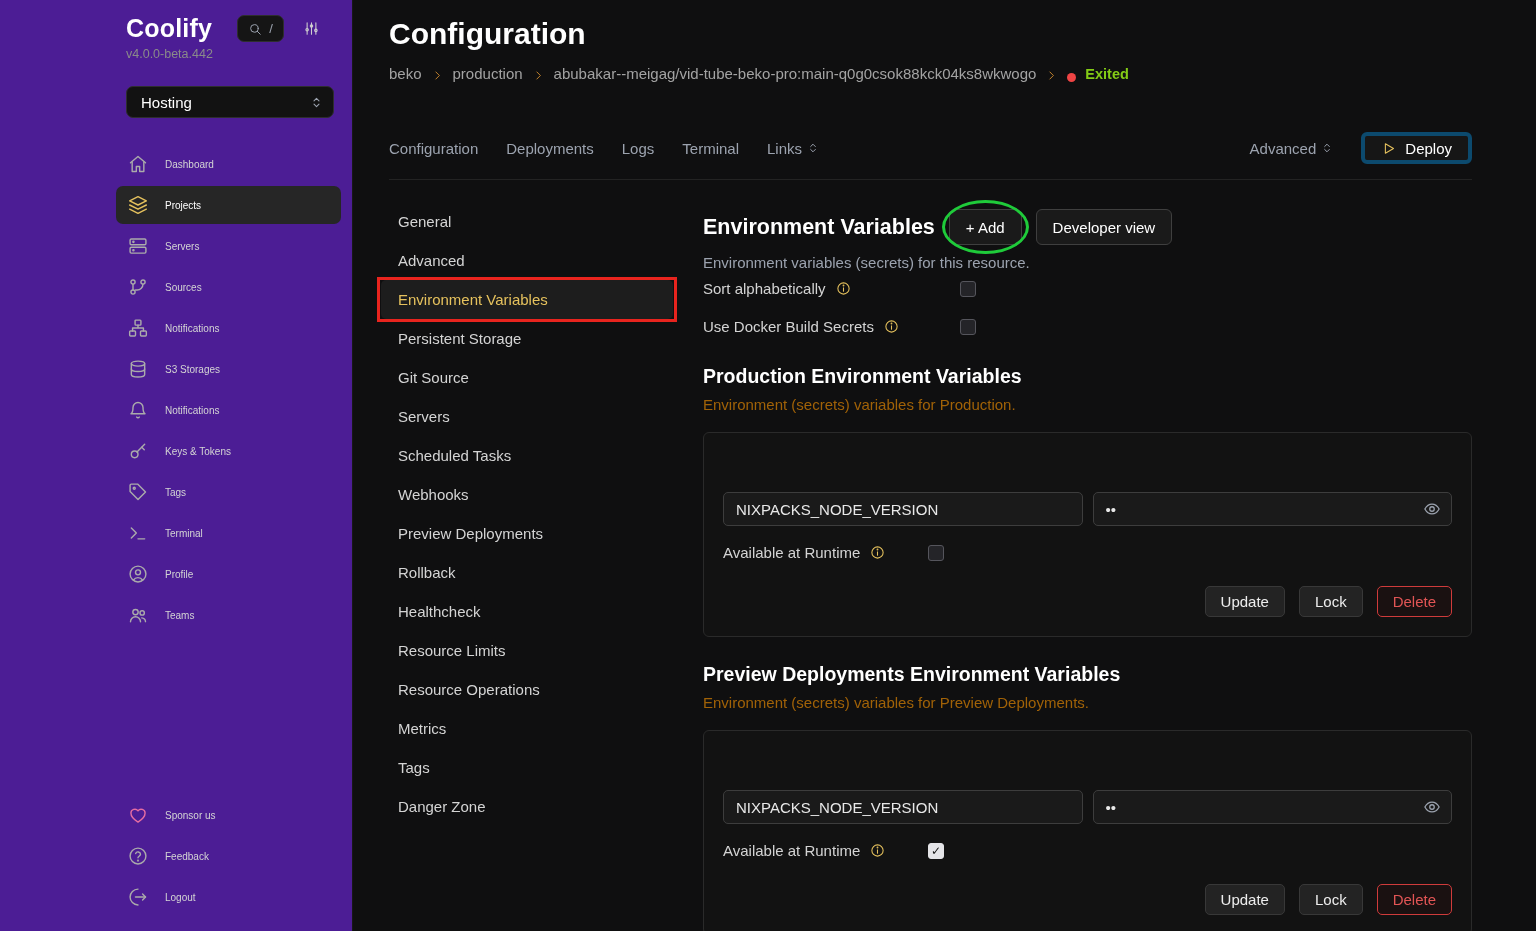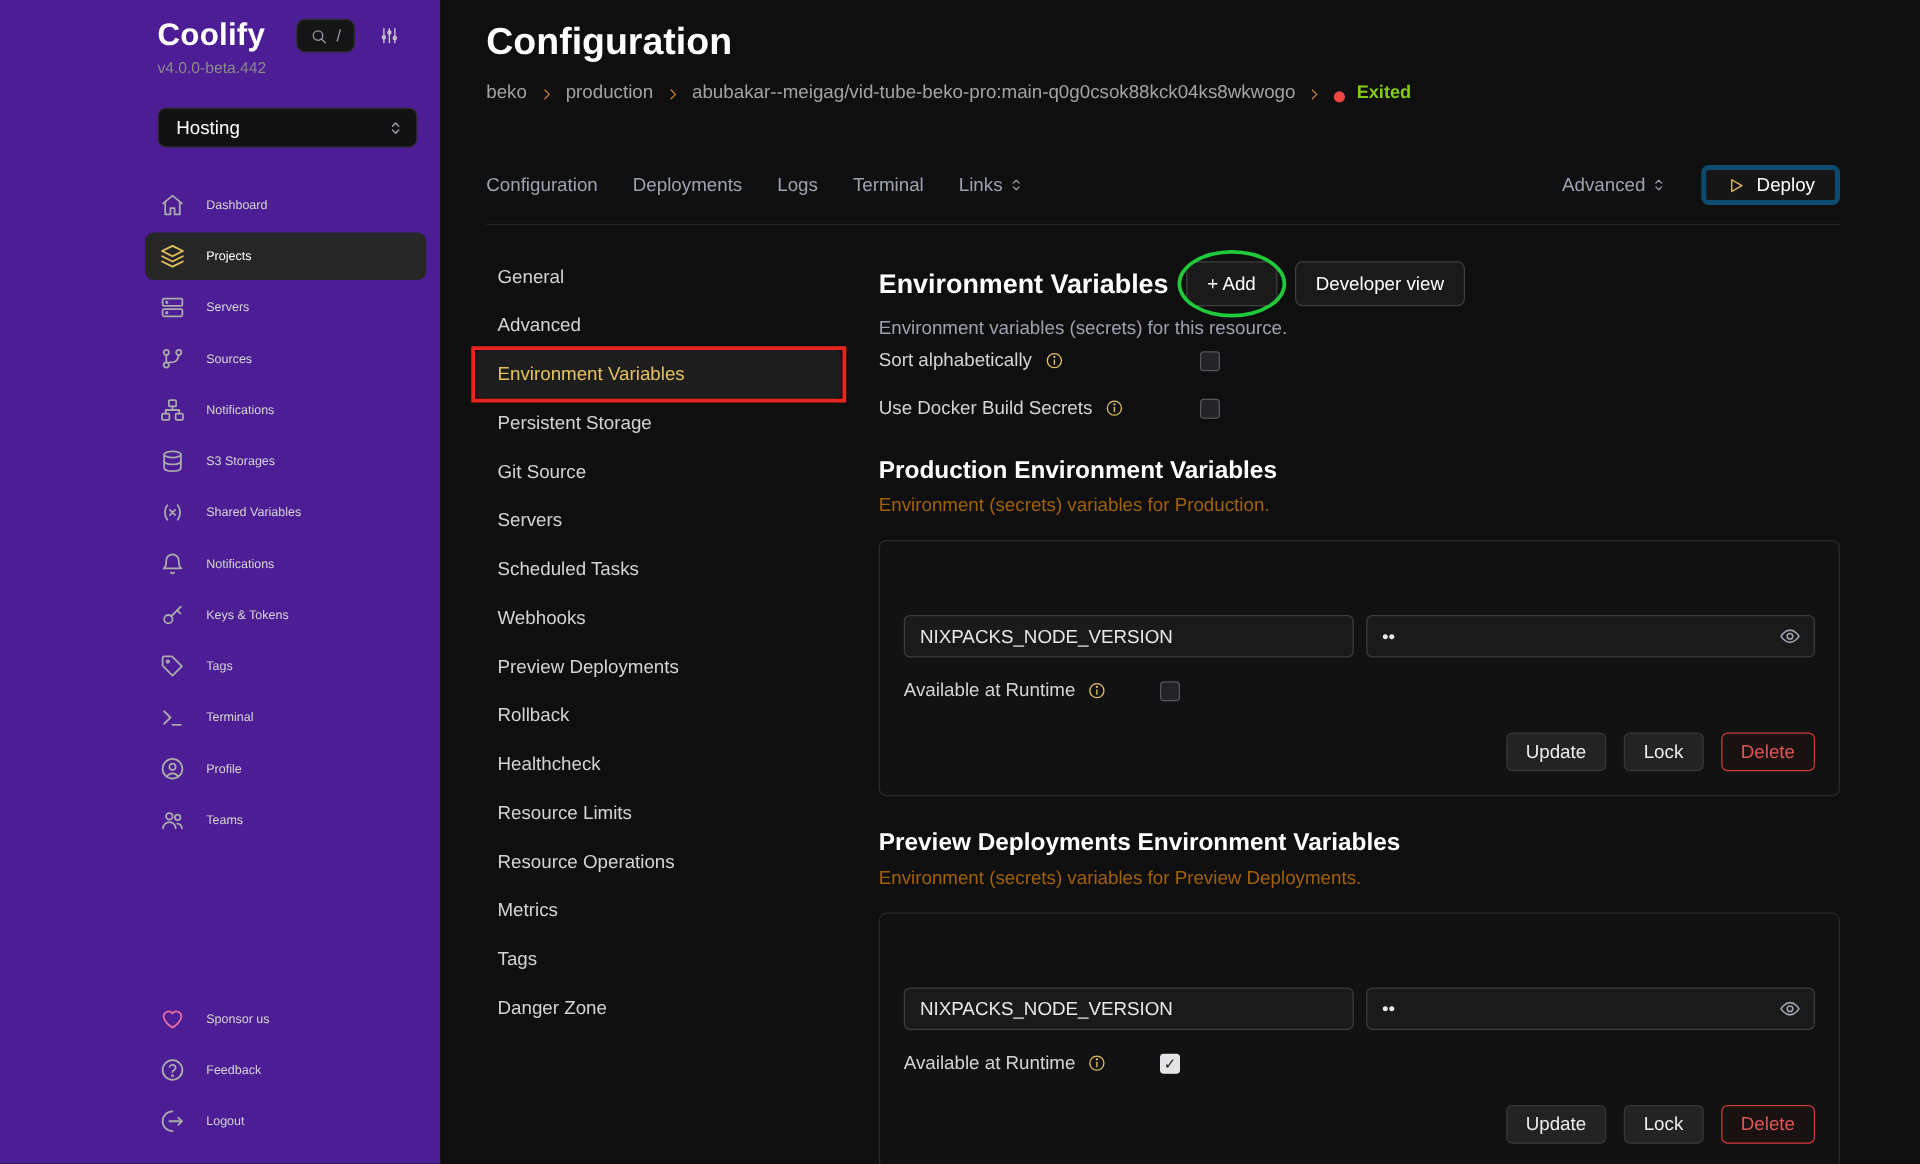--- a/index.html
+++ b/index.html
@@ -329,28 +329,20 @@
           </span>
         <span>Notifications</span>
       </div>
       <div class="nav-item">
         <span class="nav-icon">
             <svg class="ic" width="20" height="20">
               <use href="#i-db"></use>
             </svg>
           </span>
         <span>S3 Storages</span>
-      </div>
-      <div class="nav-item">
-        <span class="nav-icon">
-            <svg class="ic" width="20" height="20">
-              <use href="#i-varx"></use>
-            </svg>
-          </span>
-        <span>Shared Variables</span>
       </div>
       <div class="nav-item">
         <span class="nav-icon">
             <svg class="ic" width="20" height="20">
               <use href="#i-bell"></use>
             </svg>
           </span>
         <span>Notifications</span>
       </div>
       <div class="nav-item">

